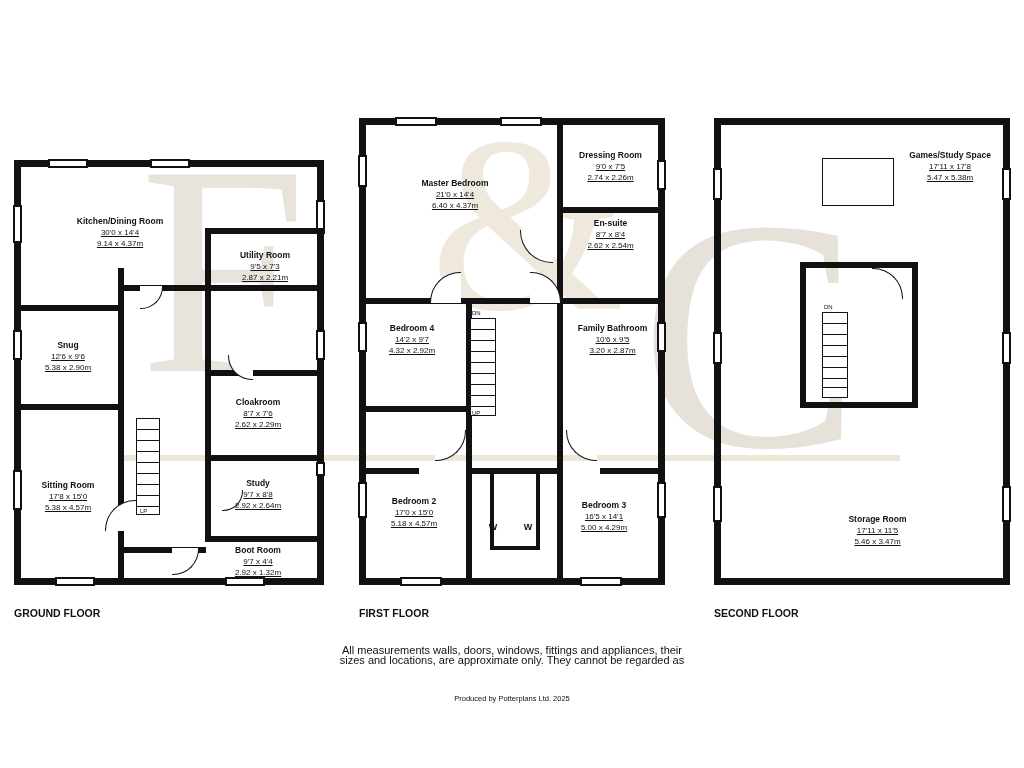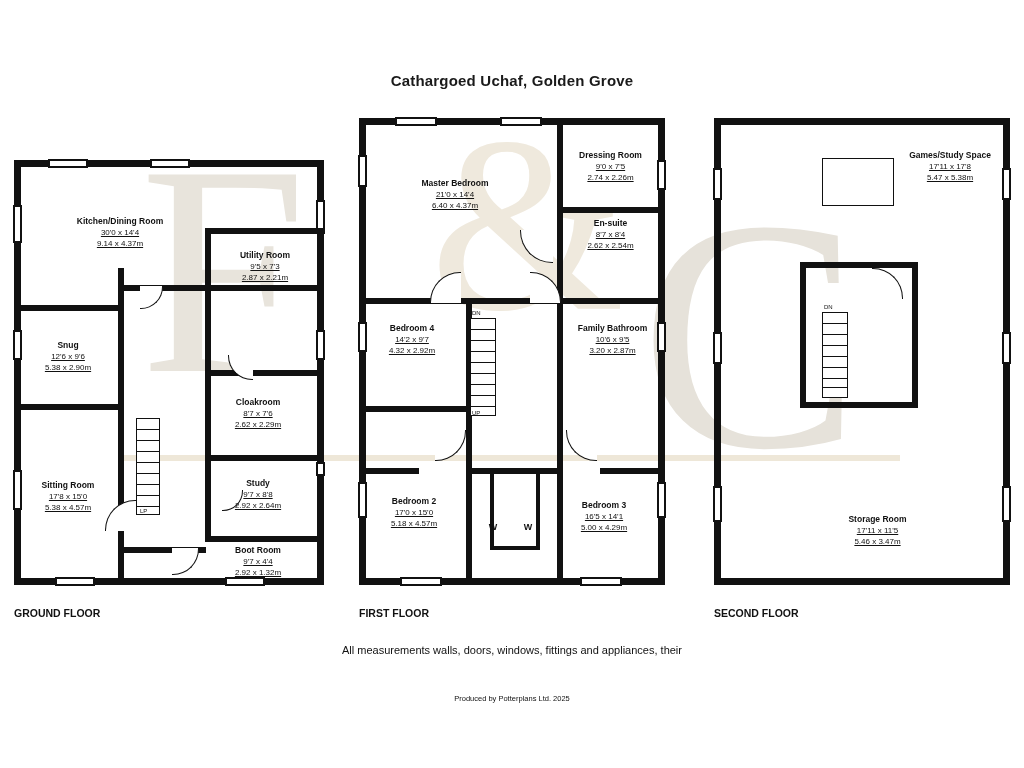--- a/index.html
+++ b/index.html
@@ -134,21 +134,20 @@
 <div class="page">
 
   <div class="watermark">
     <div class="wm-fc">F</div>
     <div class="wm-amp">&amp;</div>
     <div class="wm-c">C</div>
     <div class="wm-bar"></div>
     <div class="wm-tm">™</div>
   </div>
 
-  <div class="title">Cathargoed Uchaf, Golden Grove</div>
 
   <div class="plan">
 
     <div class="wall" style="left:14px;top:160px;width:310px;height:7px;"></div>
     <div class="wall" style="left:14px;top:160px;width:7px;height:425px;"></div>
     <div class="wall" style="left:317px;top:160px;width:7px;height:425px;"></div>
     <div class="wall" style="left:14px;top:578px;width:310px;height:7px;"></div>
 
     <div class="win" style="left:48px;top:159px;width:40px;height:9px;"></div>
     <div class="win" style="left:150px;top:159px;width:40px;height:9px;"></div>
@@ -364,15 +363,16 @@
     </div>
     <div class="label" style="left:820px;top:514px;width:115px;">
       <div class="nm">Storage Room</div>
       <div class="dim">17'11 x 11'5</div>
       <div class="dim">5.46 x 3.47m</div>
     </div>
   </div>
   <div class="floorlabel" style="left:714px;top:607px;">SECOND FLOOR</div>
 
   <div class="footer foot-body" style="top:645px;">All measurements walls, doors, windows, fittings and appliances, their</div>
+  <div class="footer foot-body" style="top:655px;">sizes and locations, are approximate only. They cannot be regarded as</div>
   <div class="footer foot-prod" style="top:694px;">Produced by Potterplans Ltd. 2025</div>
 
 </div>
 
 </body></html>

